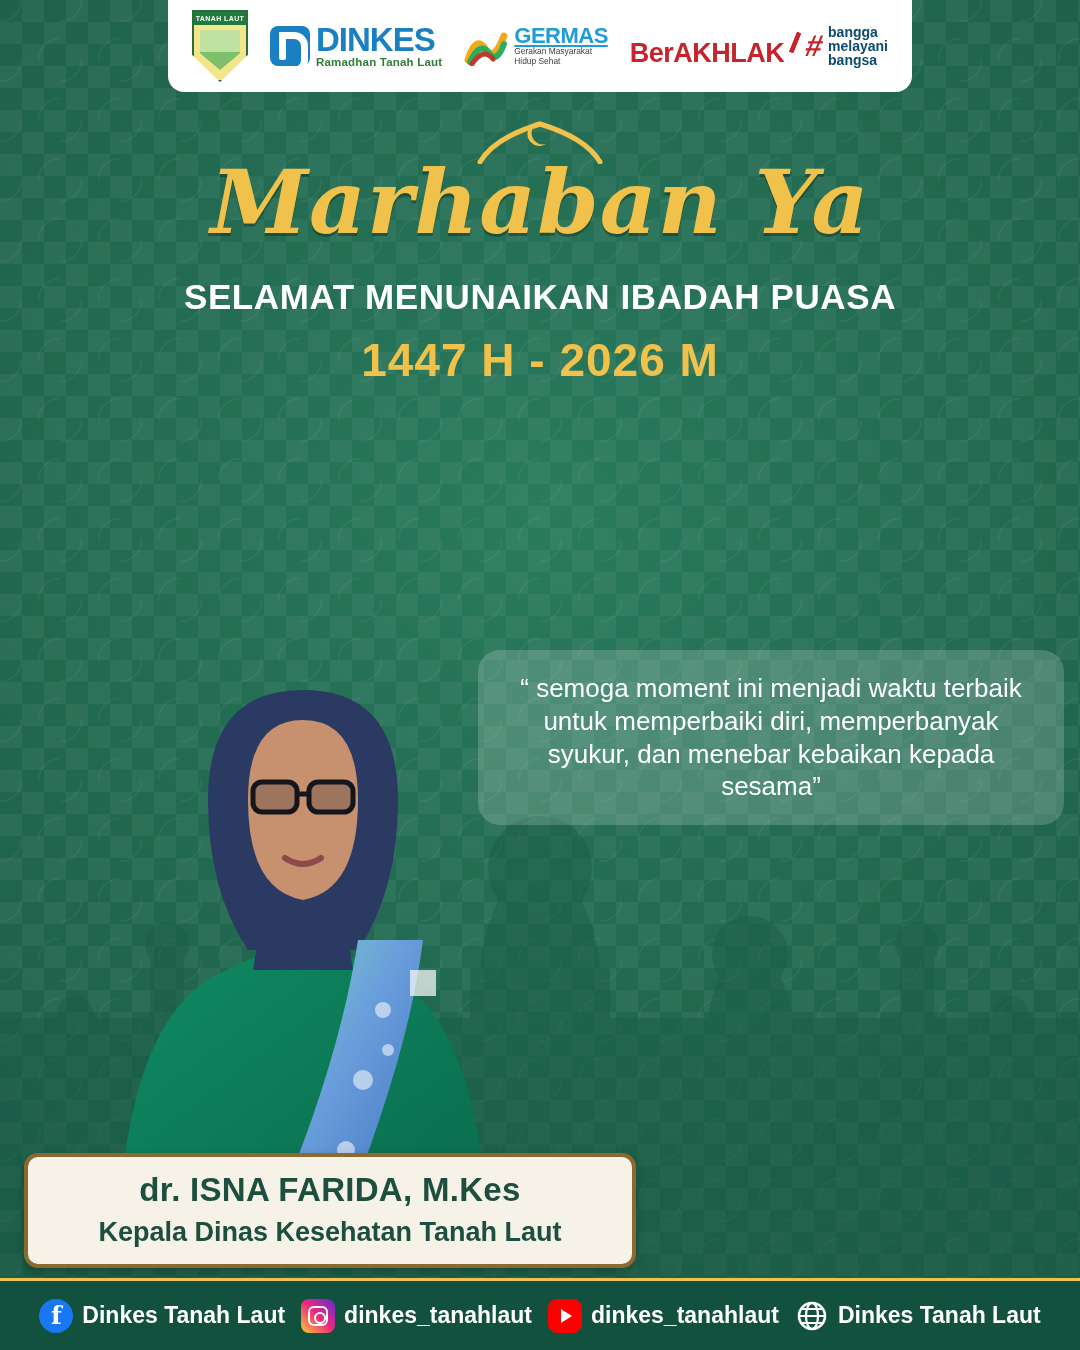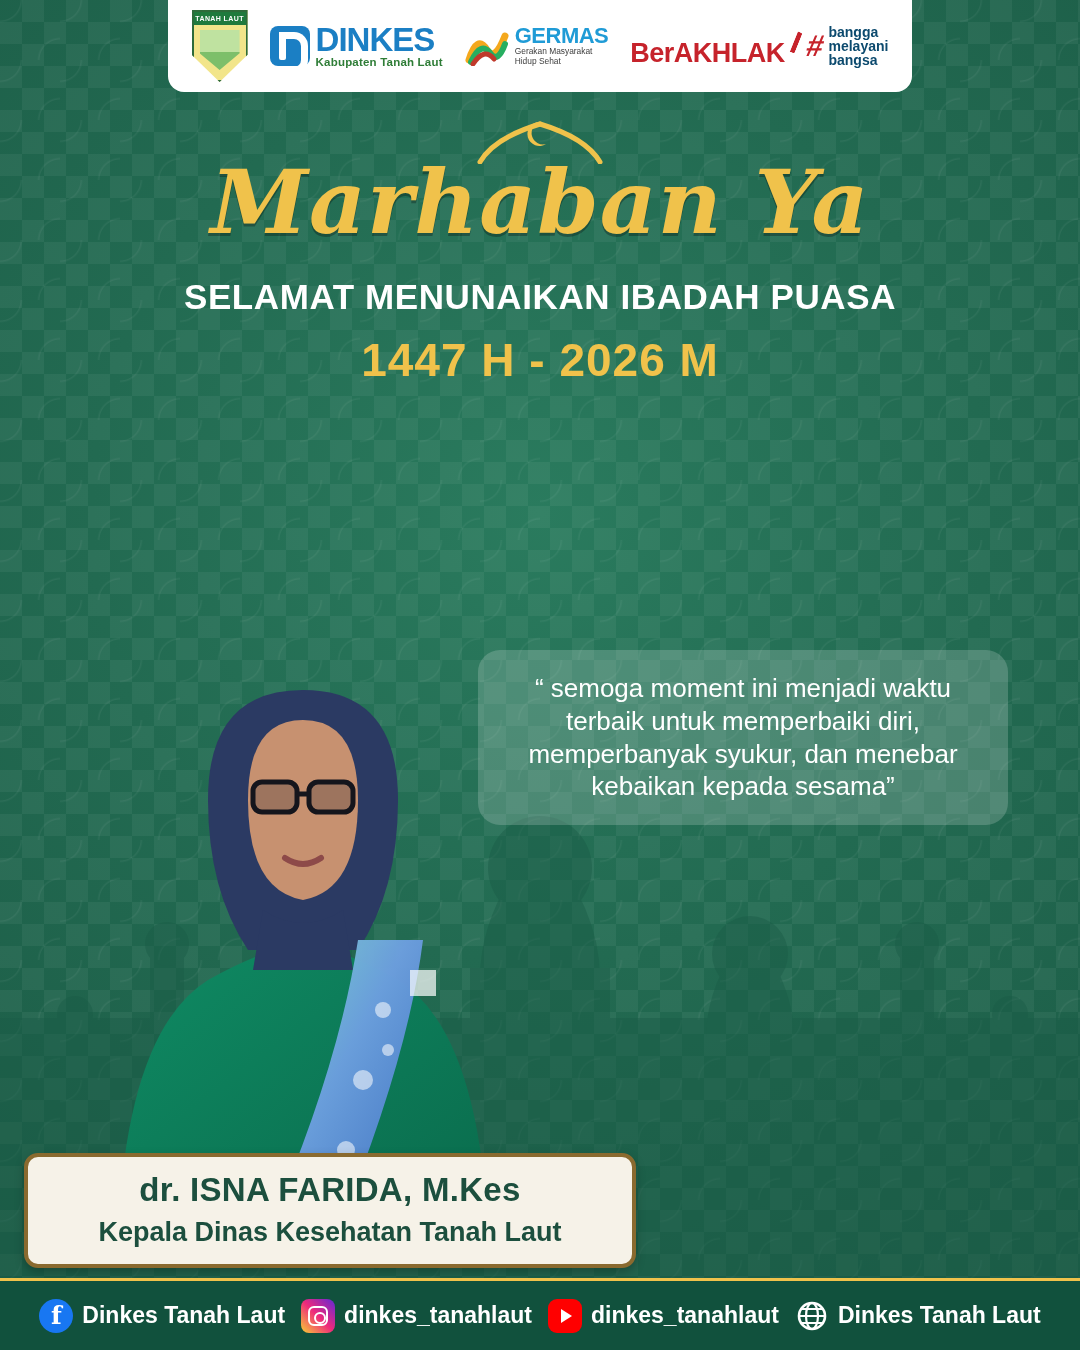--- a/index.html
+++ b/index.html
@@ -73,21 +73,21 @@
     content:""; position:absolute; left:9px; top:6px; width:7px; height:28px; background:#fff; border-radius:2px;
   }
   .dinkes .mark:after{
     content:""; position:absolute; left:9px; top:6px; width:22px; height:28px;
     border:7px solid #fff; border-left:none; border-radius:0 14px 14px 0;
   }
   .dinkes-txt .big { font-size:33px; font-weight:900; color:#1b7fc4; line-height:.95; letter-spacing:-1px; }
   .dinkes-txt .sub { font-size:11.5px; font-weight:bold; color:#2f7d37; letter-spacing:.2px; }
   .germs { display:flex; align-items:center; gap:6px; }
   .germs .swoosh { width:44px; height:40px; }
-  .germs-txt .g { font-size:22px; font-weight:900; color:#1f9bd6; line-height:1; letter-spacing:-.5px; }
+  .germs-txt .g { font-size:22px; font-weight:900; color:#1f9bd6; line-height:1; letter-spacing:-.5px;text-decoration:underline; }
   .germs-txt .t { font-size:8.4px; color:#3d3d3d; line-height:1.15; }
   .berakhlak { font-size:27px; font-weight:900; color:#c6232b; letter-spacing:-.5px; position:relative;margin-top:15px; }
   .berakhlak .tick {
     position:absolute; right:-14px; top:-8px; width:13px; height:22px;
     border-right:5px solid #c6232b; transform:rotate(22deg); border-radius:2px;
   }
   .bangga { display:flex; align-items:center; gap:5px; }
   .bangga .hash { font-size:30px; font-weight:900; color:#c6232b; transform:skewX(-12deg); }
   .bangga .lines { font-size:14px; font-weight:900; color:#0c4a6e; line-height:1.0; }
 
@@ -112,21 +112,21 @@
     margin-top:34px;
     font-size:35px; font-weight:900; color:#ffffff; letter-spacing:.6px;
   }
   .hijri {
     margin-top:16px;
     font-size:46px; font-weight:900; color:#f0c24b; letter-spacing:1px;
   }
 
   
   .quote {
-    position:absolute; left:478px; top:650px; width:530px;
+    position:absolute; left:478px; top:650px; width:586px;
     background:rgba(255,255,255,.18);
     border-radius:22px;
     padding:22px 26px;
     color:#ffffff; font-size:26px; line-height:1.26; text-align:center;
     z-index:5;
   }
 
   
   .photo { position:absolute; left:58px; bottom:120px; width:470px; height:620px; z-index:3; }
 
@@ -201,21 +201,21 @@
   <div class="crest">
     <div class="shield"></div>
     <div class="band">TANAH LAUT</div>
     <div class="inner"></div>
   </div>
 
   <div class="dinkes">
     <div class="mark"></div>
     <div class="dinkes-txt">
       <div class="big">DINKES</div>
-      <div class="sub">Kabupaten Tanah Laut</div>
+      <div class="sub">Ramadhan Tanah Laut</div>
     </div>
   </div>
 
   <div class="germs">
     <svg class="swoosh" viewBox="0 0 44 40">
       <path d="M4 34 q8 -26 18 -10 q8 12 18 -14" stroke="#f4a81d" stroke-width="7" fill="none" stroke-linecap="round"></path>
       <path d="M6 36 q10 -22 20 -8 q7 9 14 -10" stroke="#27ae60" stroke-width="6" fill="none" stroke-linecap="round"></path>
       <path d="M8 38 q11 -17 21 -5" stroke="#c0392b" stroke-width="5" fill="none" stroke-linecap="round"></path>
     </svg>
     <div class="germs-txt">

